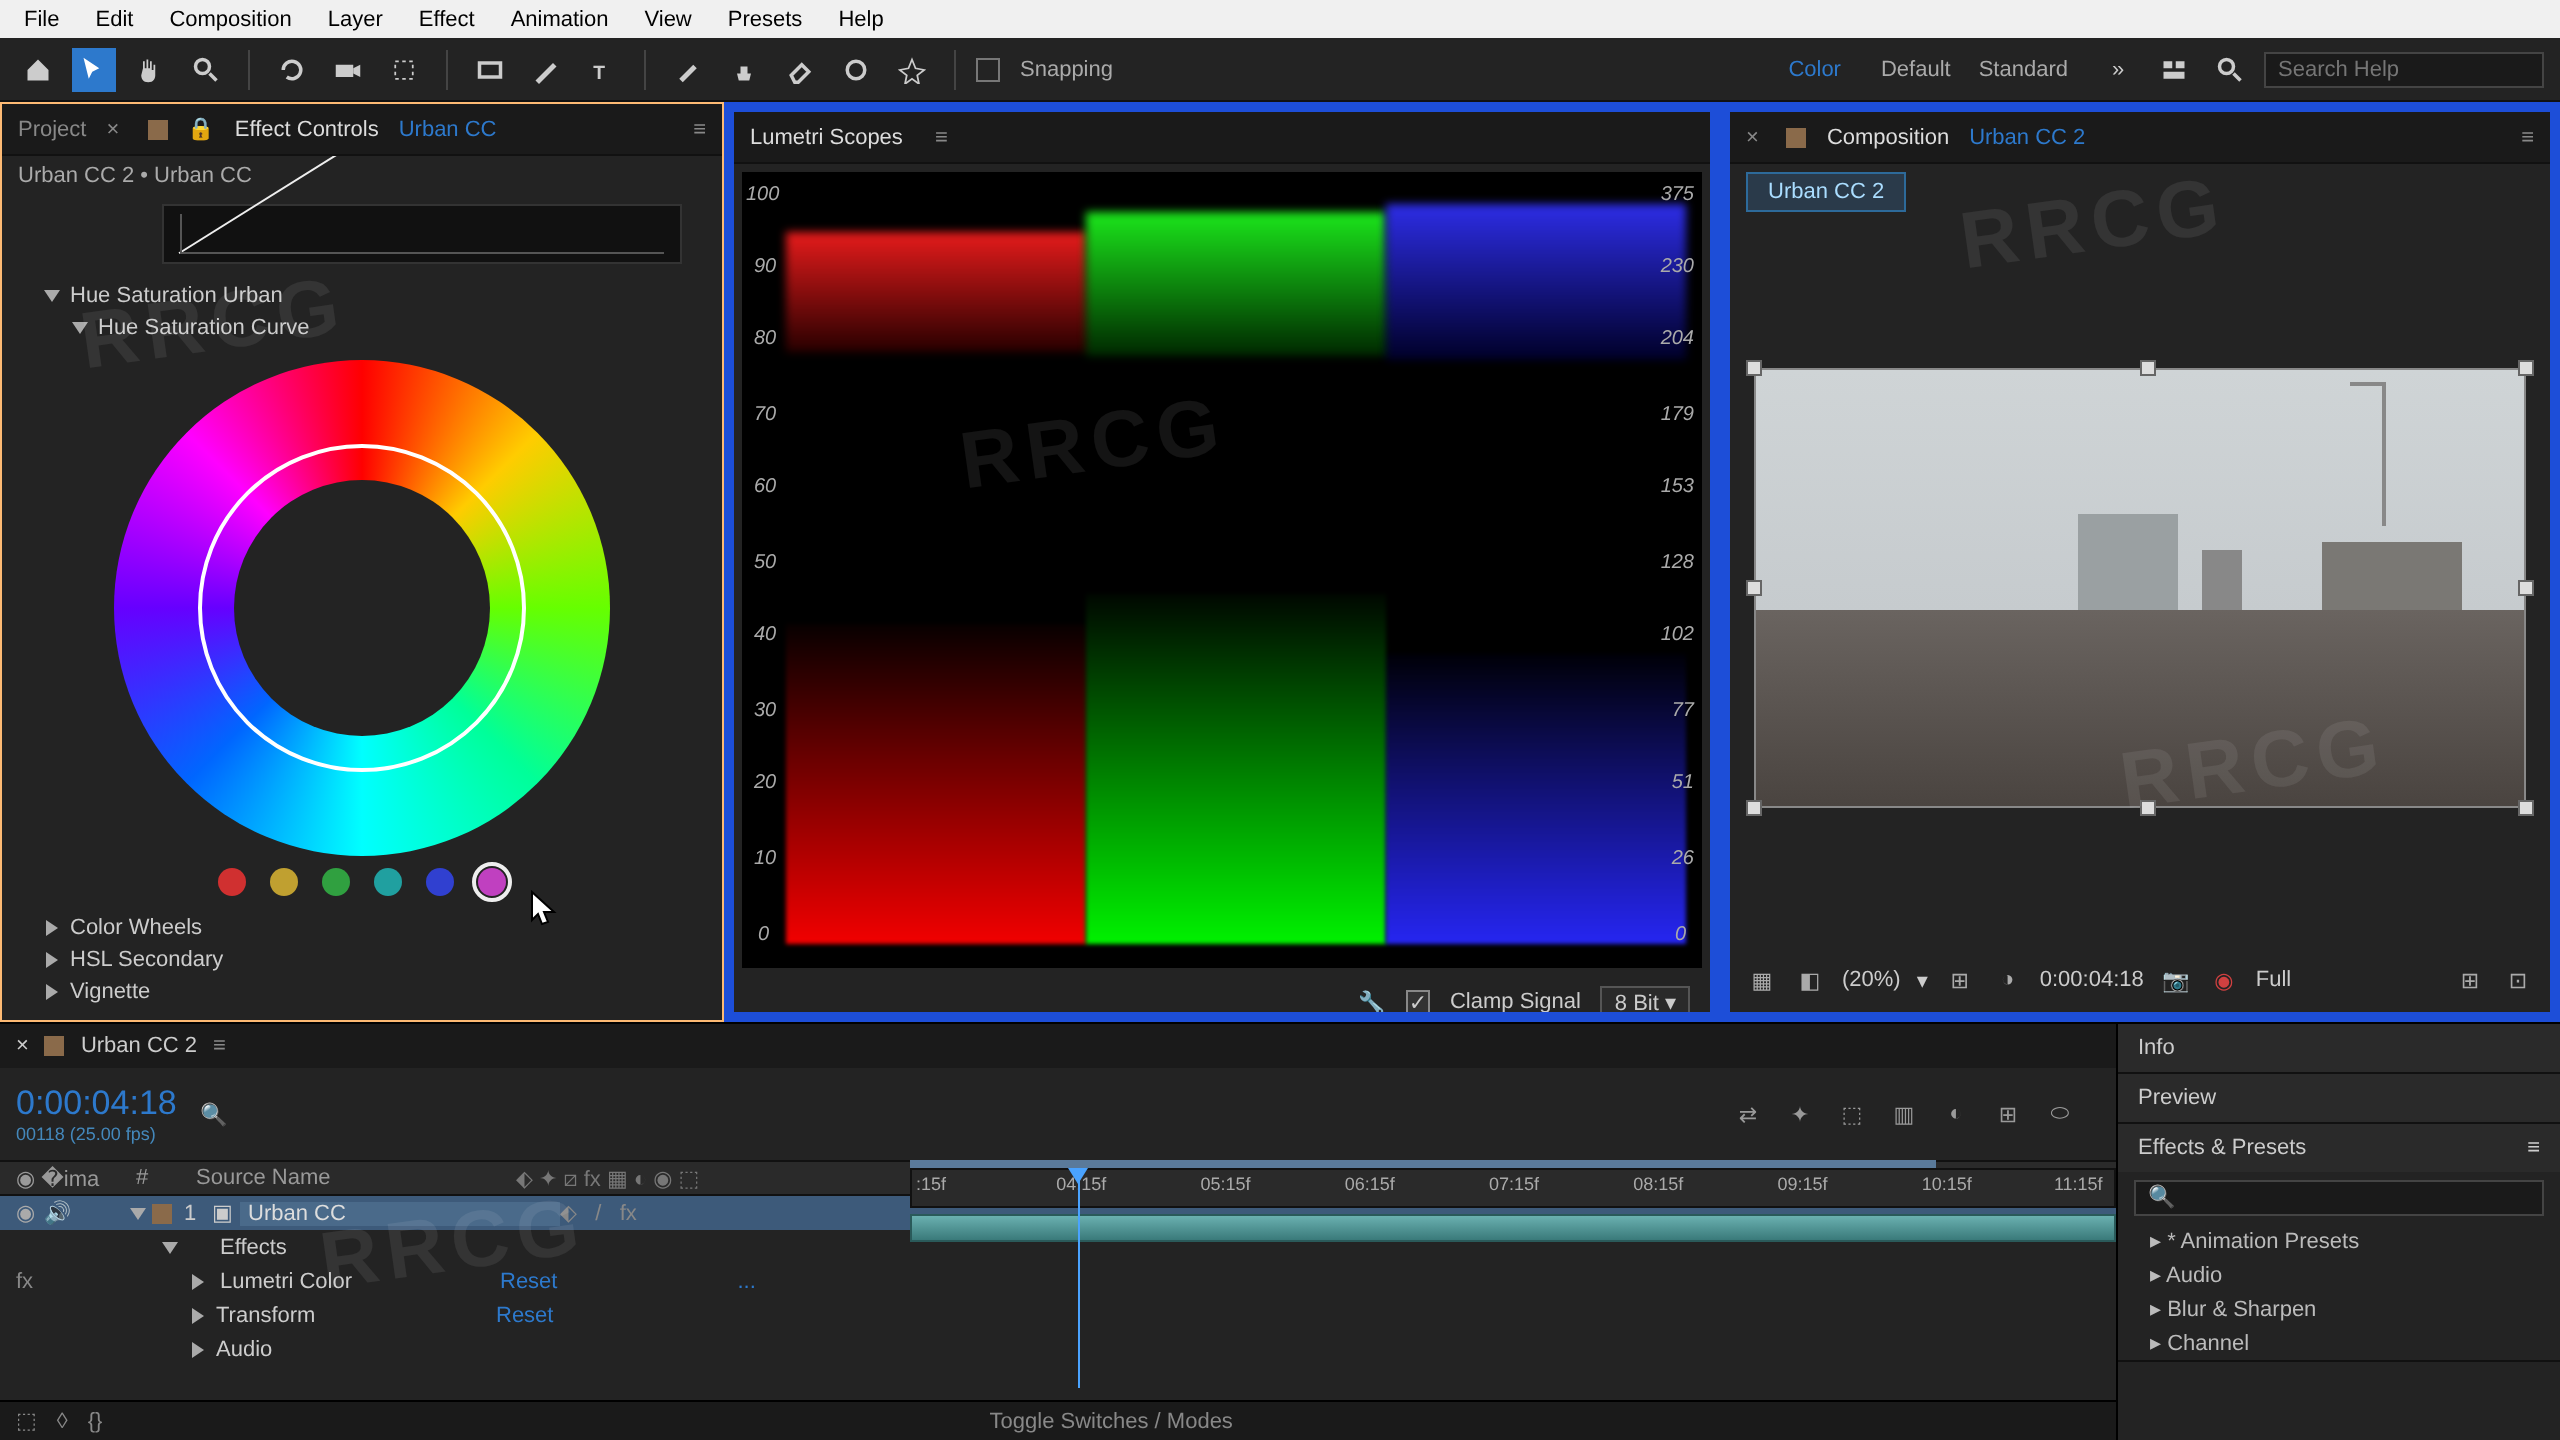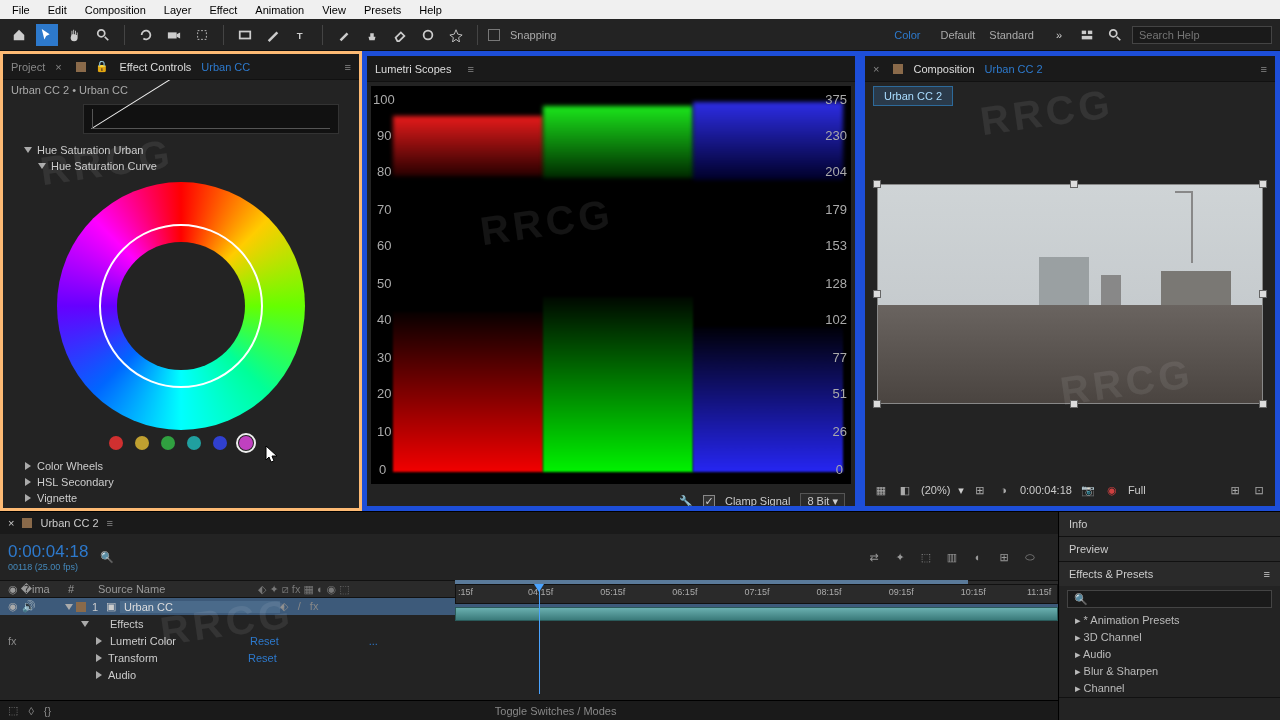--- a/index.html
+++ b/index.html
@@ -22,39 +22,39 @@
 .main-area { display: flex; height: 460px; }
 .panel { background: #232323; border: 5px solid #1d4ed8; display: flex; flex-direction: column; }
 .panel-tabs { height: 26px; background: #1a1a1a; display: flex; align-items: center; padding: 0 8px; gap: 10px; border-bottom: 1px solid #111; }
 .panel-tabs .tab { color: #888; cursor: pointer; }
 .panel-tabs .tab.active { color: #ddd; }
 .panel-tabs .tablink { color: #2d79cc; }
 .panel-tabs .x { color: #888; margin-right: 4px; cursor: pointer; }
 .panel-tabs .sq { width: 10px; height: 10px; background: #8a6a4a; display: inline-block; }
 .panel-body { flex: 1; overflow: hidden; position: relative; }
 
-.left-panel { width: 362px; border: 3px solid #fdba74; }
+.left-panel { width: 362px; border: 1px solid #fdba74; }
 .breadcrumb { padding: 4px 8px; color: #aaa; }
 .curve-preview { height: 30px; margin: 4px 20px 8px 80px; background: #111; position: relative; border: 1px solid #333; }
 .curve-preview::after { content: ""; position: absolute; left: 8px; bottom: 4px; right: 8px; top: 4px; border-left: 1px solid #555; border-bottom: 1px solid #555; }
 .curve-line { position: absolute; left: 8px; bottom: 4px; width: 60%; height: 80%; border-bottom: 1px solid #eee; transform-origin: bottom left; transform: rotate(-32deg); }
 .prop-row { padding: 2px 8px 2px 22px; color: #ccc; display: flex; align-items: center; gap: 6px; }
 .tri { display: inline-block; width: 0; height: 0; border-top: 4px solid transparent; border-bottom: 4px solid transparent; border-left: 6px solid #aaa; }
 .tri.down { transform: rotate(90deg); }
 .color-wheel-wrap { display: flex; justify-content: center; margin: 8px 0 6px; }
 .color-wheel { width: 248px; height: 248px; border-radius: 50%; background: conic-gradient(red, #ffcc00, #66ff00, #00ff99, cyan, #0066ff, #6600ff, magenta, red); position: relative; }
 .color-wheel::after { content: ""; position: absolute; inset: 60px; border-radius: 50%; background: #232323; }
 .color-wheel::before { content: ""; position: absolute; inset: 42px; border-radius: 50%; border: 2px solid #fff; z-index: 2; }
 .swatches { display: flex; gap: 12px; justify-content: center; margin: 4px 0 8px; }
 .swatch { width: 14px; height: 14px; border-radius: 50%; cursor: pointer; }
 .swatch.sel { outline: 2px solid #eee; outline-offset: 1px; }
 
 .center-panel { width: 498px; }
 .scope-area { position: relative; background: #000; height: 398px; margin: 4px; }
-.scope-label-l, .scope-label-r { position: absolute; color: #aaa; font-size: 13px; }
+.scope-label-l, .scope-label-r { position: absolute; color: #aaa; font-size: 10px; font-style: italic; }
 .scope-ch { position: absolute; bottom: 12px; top: 12px; }
 .scope-r { left: 22px; width: 150px; }
 .scope-g { left: 172px; width: 150px; }
 .scope-b { left: 322px; width: 150px; }
 .scope-ch .blob-top { position: absolute; top: 18px; left: 0; right: 0; height: 60px; filter: blur(2px); }
 .scope-ch .blob-bot { position: absolute; bottom: 0; left: 0; right: 0; height: 160px; filter: blur(1px); }
 .scope-r .blob-top { background: linear-gradient(180deg, rgba(255,30,30,0.9), rgba(200,0,0,0.2)); }
 .scope-r .blob-bot { background: linear-gradient(0deg, rgba(255,0,0,0.95), rgba(150,0,0,0.05)); }
 .scope-g .blob-top { background: linear-gradient(180deg, rgba(30,255,30,0.9), rgba(0,200,0,0.2)); top: 8px; height: 72px; }
 .scope-g .blob-bot { background: linear-gradient(0deg, rgba(0,255,0,0.95), rgba(0,150,0,0.05)); height: 175px; }
@@ -467,21 +467,20 @@
     <div class="sp-sec">
         <div class="sp-head">Preview</div>
       </div>
     <div class="sp-sec">
       <div class="sp-head" style="display:flex;justify-content:space-between">
         <span>Effects &amp; Presets</span>
           <span>≡</span>
       </div>
       <div class="sp-search"><input placeholder="🔍" style=""></div>
       <div class="sp-item">▸ <span>* Animation Presets</span></div>
-      <div class="sp-item">▸ <span>3D Channel</span></div>
       <div class="sp-item">▸ <span>Audio</span></div>
       <div class="sp-item">▸ <span>Blur &amp; Sharpen</span></div>
       <div class="sp-item">▸ <span>Channel</span></div>
     </div>
   </div>
 </div>
 
 <div class="tracks-col">
   <div class="workarea"></div>
   <div class="time-ruler">

